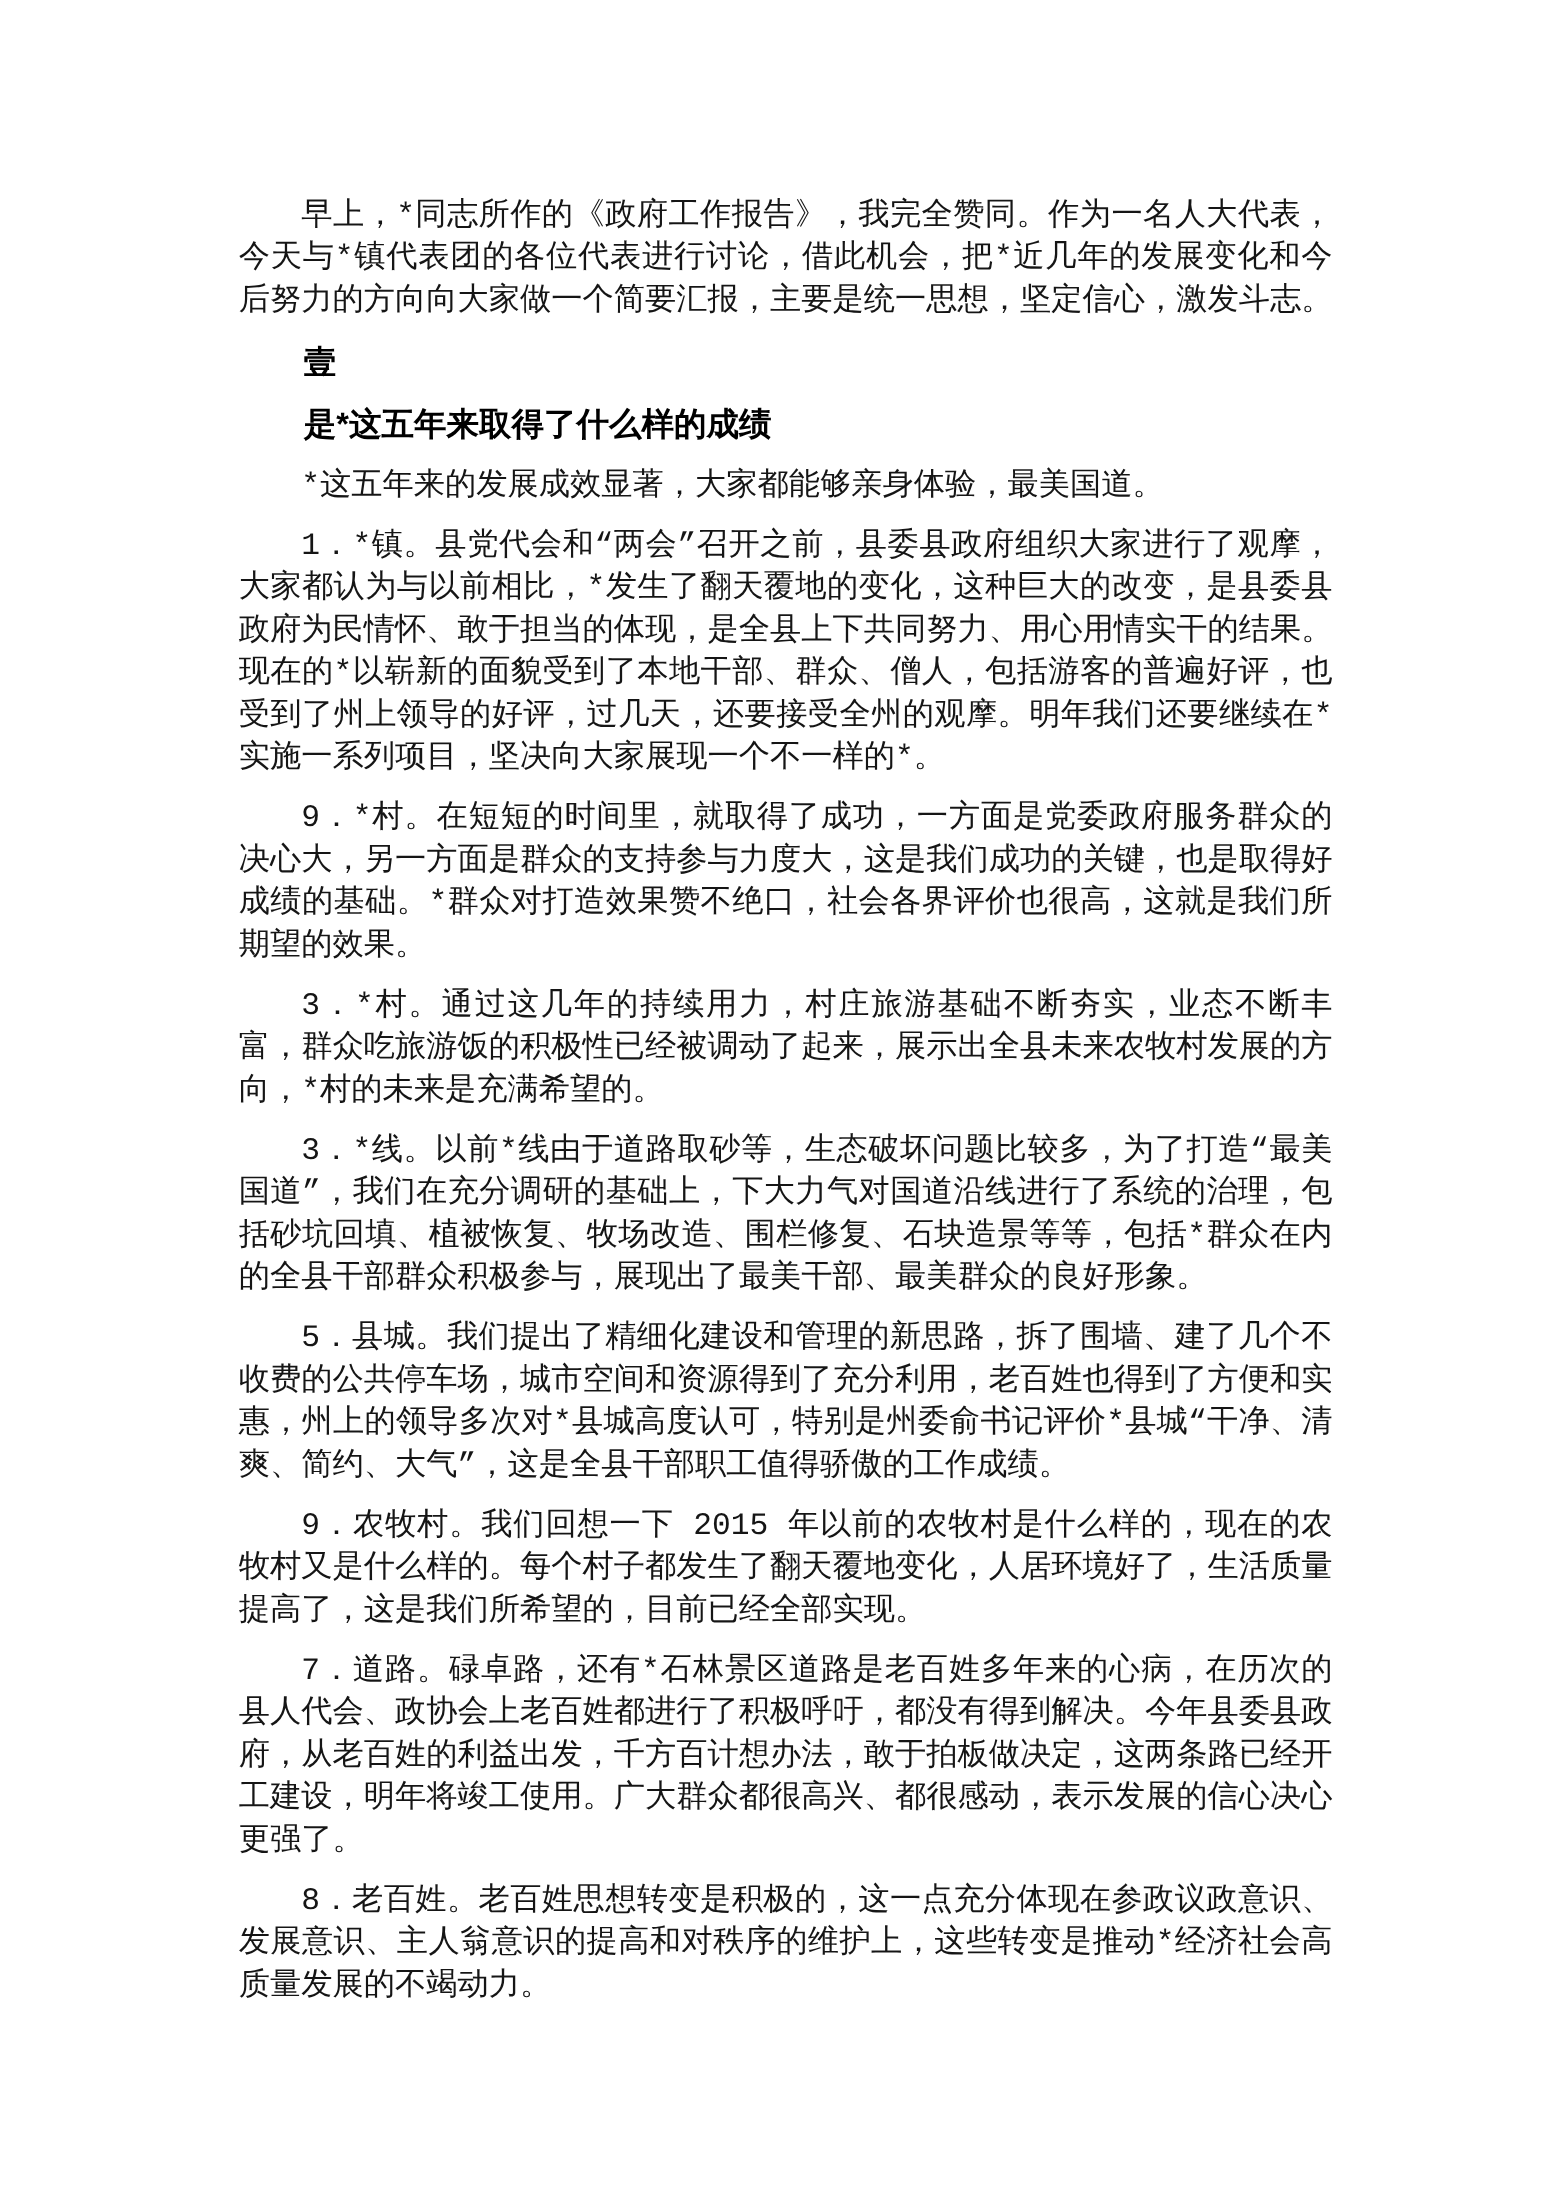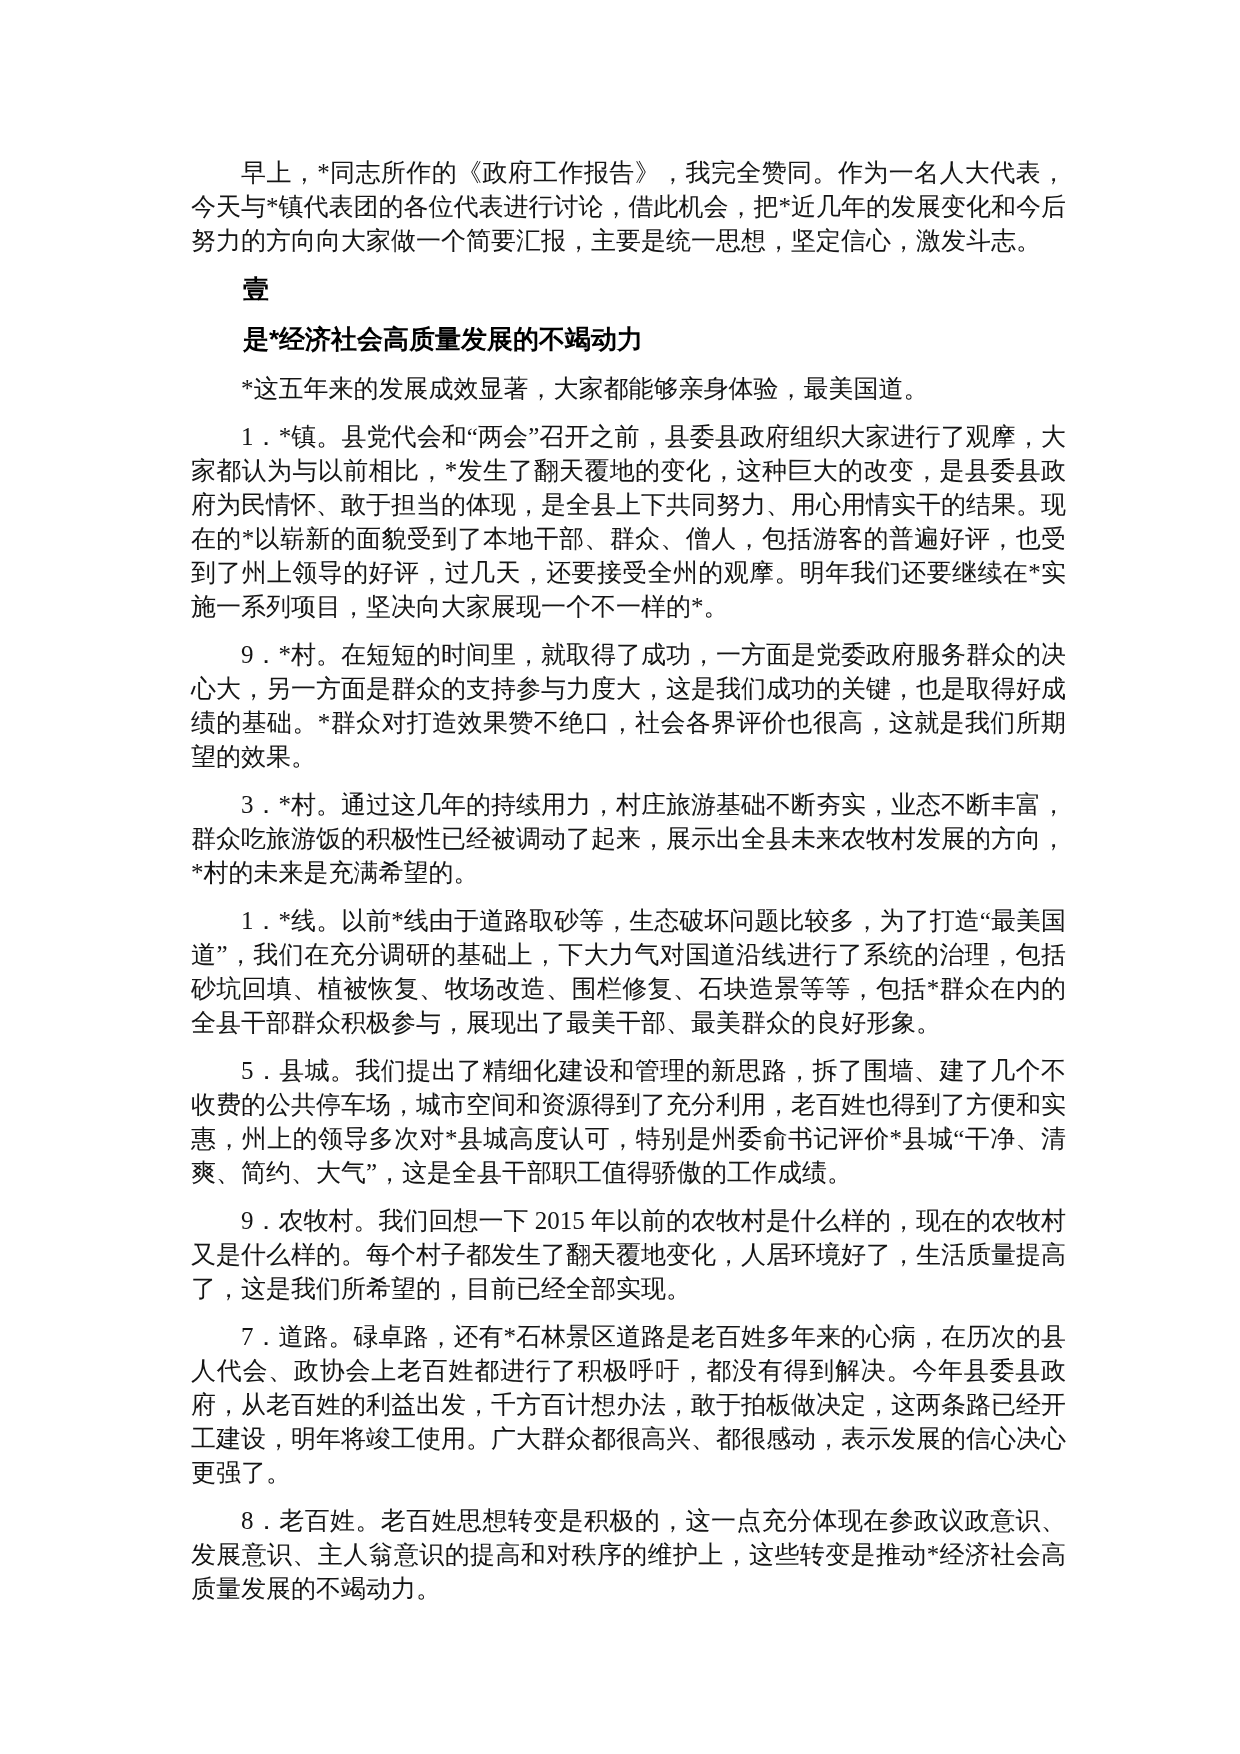--- a/index.html
+++ b/index.html
@@ -20,21 +20,21 @@
     height: 1754px;
     background: #ffffff;
   }
   .content {
     position: absolute;
     left: 191px;
     top: 156px;
     width: 875px;
   }
   .body-para {
-    font-family: Liberation Serif, serif;
+    font-family: Liberation Mono, monospace;
     font-size: 25px;
     line-height: 34px;
     color: #151515;
     text-indent: 2em;
     text-align: justify;
     margin: 0 0 14px 0;
     word-break: break-all;
   }
   .heading {
     font-family: "Liberation Sans", "DejaVu Sans", sans-serif;
@@ -50,31 +50,31 @@
 </head>
 <body>
 
 <div class="page">
   <div class="content">
 
     <p class="body-para">早上，*同志所作的《政府工作报告》，我完全赞同。作为一名人大代表，今天与*镇代表团的各位代表进行讨论，借此机会，把*近几年的发展变化和今后努力的方向向大家做一个简要汇报，主要是统一思想，坚定信心，激发斗志。</p>
 
     <h2 class="heading">壹</h2>
 
-    <h3 class="heading">是*经济社会高质量发展的不竭动力</h3>
+    <h3 class="heading">是*这五年来取得了什么样的成绩</h3>
 
     <p class="body-para">*这五年来的发展成效显著，大家都能够亲身体验，最美国道。</p>
 
     <p class="body-para">1．*镇。县党代会和“两会”召开之前，县委县政府组织大家进行了观摩，大家都认为与以前相比，*发生了翻天覆地的变化，这种巨大的改变，是县委县政府为民情怀、敢于担当的体现，是全县上下共同努力、用心用情实干的结果。现在的*以崭新的面貌受到了本地干部、群众、僧人，包括游客的普遍好评，也受到了州上领导的好评，过几天，还要接受全州的观摩。明年我们还要继续在*实施一系列项目，坚决向大家展现一个不一样的*。</p>
 
     <p class="body-para">9．*村。在短短的时间里，就取得了成功，一方面是党委政府服务群众的决心大，另一方面是群众的支持参与力度大，这是我们成功的关键，也是取得好成绩的基础。*群众对打造效果赞不绝口，社会各界评价也很高，这就是我们所期望的效果。</p>
 
     <p class="body-para">3．*村。通过这几年的持续用力，村庄旅游基础不断夯实，业态不断丰富，群众吃旅游饭的积极性已经被调动了起来，展示出全县未来农牧村发展的方向，*村的未来是充满希望的。</p>
 
-    <p class="body-para">1．*线。以前*线由于道路取砂等，生态破坏问题比较多，为了打造“最美国道”，我们在充分调研的基础上，下大力气对国道沿线进行了系统的治理，包括砂坑回填、植被恢复、牧场改造、围栏修复、石块造景等等，包括*群众在内的全县干部群众积极参与，展现出了最美干部、最美群众的良好形象。</p>
+    <p class="body-para">3．*线。以前*线由于道路取砂等，生态破坏问题比较多，为了打造“最美国道”，我们在充分调研的基础上，下大力气对国道沿线进行了系统的治理，包括砂坑回填、植被恢复、牧场改造、围栏修复、石块造景等等，包括*群众在内的全县干部群众积极参与，展现出了最美干部、最美群众的良好形象。</p>
 
     <p class="body-para">5．县城。我们提出了精细化建设和管理的新思路，拆了围墙、建了几个不收费的公共停车场，城市空间和资源得到了充分利用，老百姓也得到了方便和实惠，州上的领导多次对*县城高度认可，特别是州委俞书记评价*县城“干净、清爽、简约、大气”，这是全县干部职工值得骄傲的工作成绩。</p>
 
     <p class="body-para">9．农牧村。我们回想一下 2015 年以前的农牧村是什么样的，现在的农牧村又是什么样的。每个村子都发生了翻天覆地变化，人居环境好了，生活质量提高了，这是我们所希望的，目前已经全部实现。</p>
 
     <p class="body-para">7．道路。碌卓路，还有*石林景区道路是老百姓多年来的心病，在历次的县人代会、政协会上老百姓都进行了积极呼吁，都没有得到解决。今年县委县政府，从老百姓的利益出发，千方百计想办法，敢于拍板做决定，这两条路已经开工建设，明年将竣工使用。广大群众都很高兴、都很感动，表示发展的信心决心更强了。</p>
 
     <p class="body-para">8．老百姓。老百姓思想转变是积极的，这一点充分体现在参政议政意识、发展意识、主人翁意识的提高和对秩序的维护上，这些转变是推动*经济社会高质量发展的不竭动力。</p>
 
   </div>

